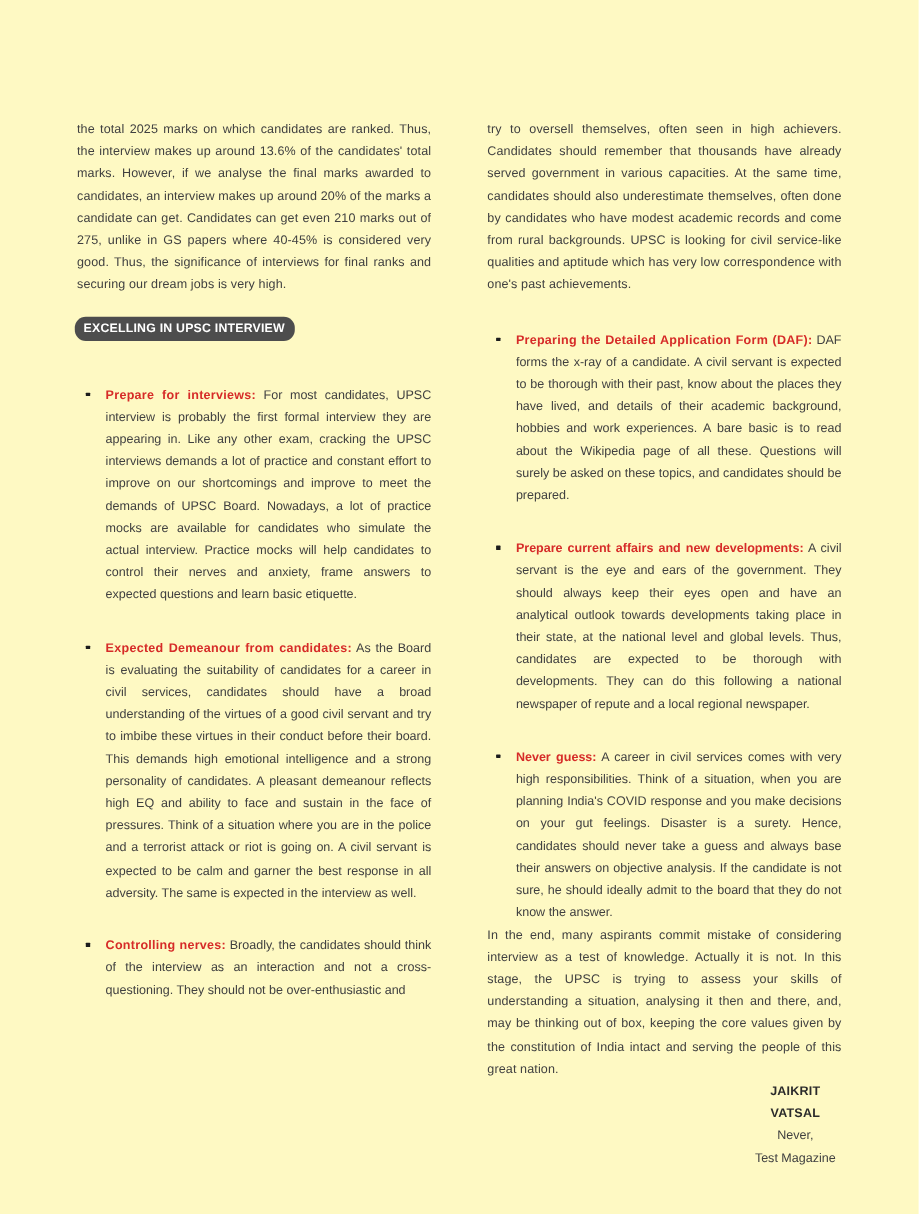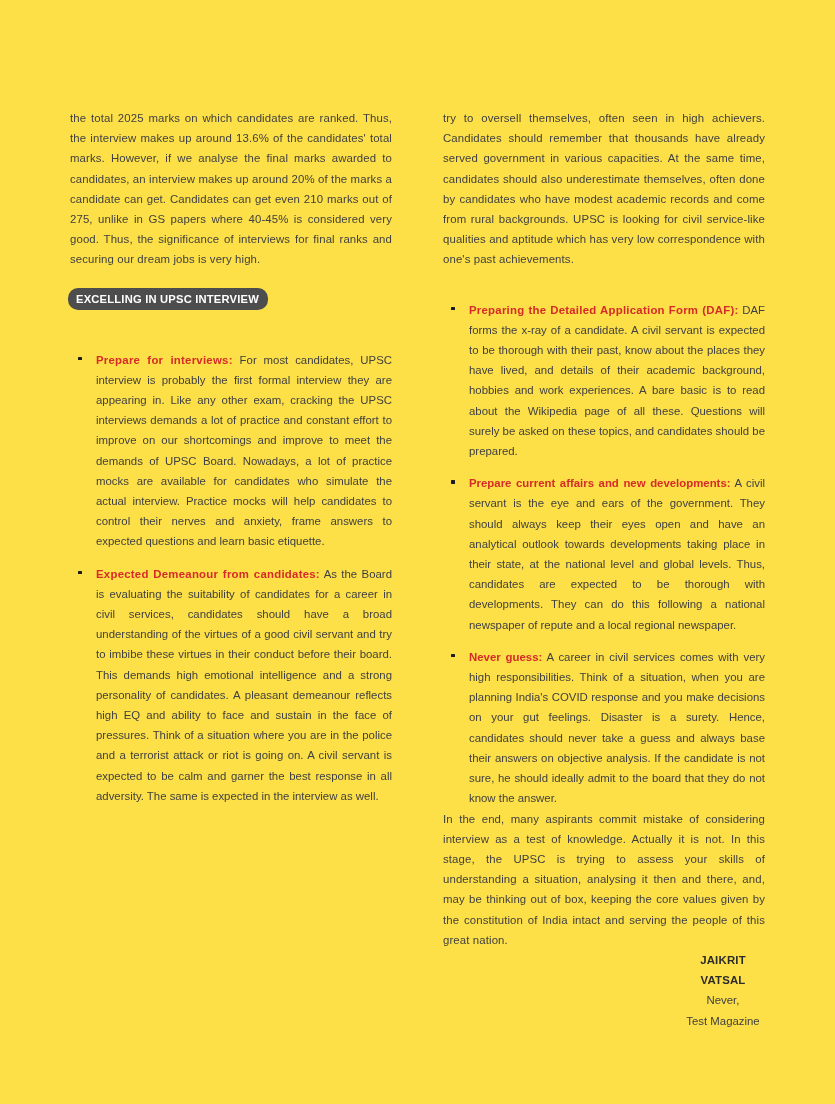--- a/index.html
+++ b/index.html
@@ -13,21 +13,21 @@
     font-family: "Liberation Sans", sans-serif;
     color: #3b3b3b;
     position: relative;
     overflow: hidden;
   }
   .page {
     position: absolute;
     top: 0; left: 0;
     width: 835px;
     height: 1104px;
-    background: #fde047;
+    background: #fef9c3;
     box-sizing: border-box;
     padding: 108px 60px 0 70px;
   }
   .columns {
     display: flex;
     align-items: flex-start;
     gap: 51px;
   }
   .col {
     width: 322px;
@@ -57,21 +57,21 @@
     margin-left: -2px;
   }
   ul.bullets {
     list-style: none;
     margin: 0;
     padding: 0;
   }
   ul.bullets > li {
     position: relative;
     padding-left: 26px;
-    margin-top: 12px;
+    margin-top: 28px;
     font-size: 11.4px;
     line-height: 20.2px;
     text-align: justify;
     color: #404040;
   }
   ul.bullets > li:first-child {
     margin-top: 30px;
   }
   ul.bullets > li .dot {
     position: absolute;
@@ -122,20 +122,24 @@
 
       <ul class="bullets">
         <li>
           <span class="dot"></span>
           <span class="lead spaced">Prepare for interviews:</span><span> For most candidates, UPSC interview is probably the first formal interview they are appearing in. Like any other exam, cracking the UPSC interviews demands a lot of practice and constant effort to improve on our shortcomings and improve to meet the demands of UPSC Board. Nowadays, a lot of practice mocks are available for candidates who simulate the actual interview. Practice mocks will help candidates to control their nerves and anxiety, frame answers to expected questions and learn basic etiquette.</span>
         </li>
         <li>
           <span class="dot"></span>
           <span class="lead spaced">Expected Demeanour from candidates:</span><span> As the Board is evaluating the suitability of candidates for a career in civil services, candidates should have a broad understanding of the virtues of a good civil servant and try to imbibe these virtues in their conduct before their board. This demands high emotional intelligence and a strong personality of candidates. A pleasant demeanour reflects high EQ and ability to face and sustain in the face of pressures. Think of a situation where you are in the police and a terrorist attack or riot is going on. A civil servant is expected to be calm and garner the best response in all adversity. The same is expected in the interview as well.</span>
         </li>
+        <li>
+          <span class="dot"></span>
+          <span class="lead spaced">Controlling nerves:</span><span> Broadly, the candidates should think of the interview as an interaction and not a cross-questioning. They should not be over-enthusiastic and</span>
+        </li>
       </ul>
 
     </div>
 
     <div class="col">
 
       <p class="body-text">try to oversell themselves, often seen in high achievers. Candidates should remember that thousands have already served government in various capacities. At the same time, candidates should also underestimate themselves, often done by candidates who have modest academic records and come from rural backgrounds. UPSC is looking for civil service-like qualities and aptitude which has very low correspondence with one's past achievements.</p>
 
       <ul class="bullets">
         <li>

